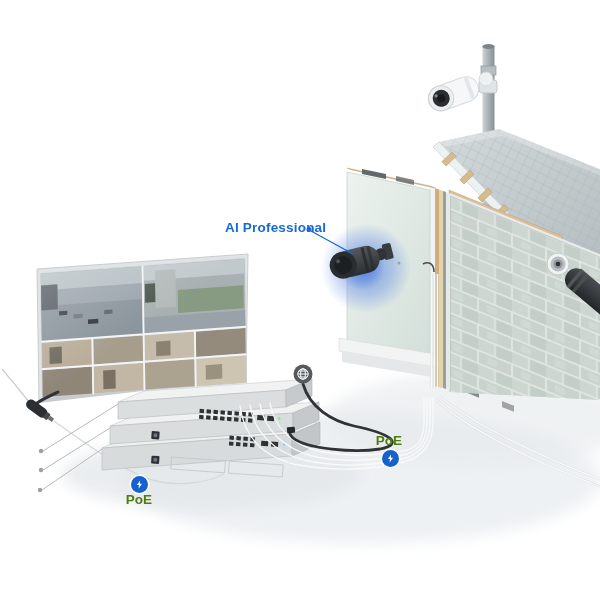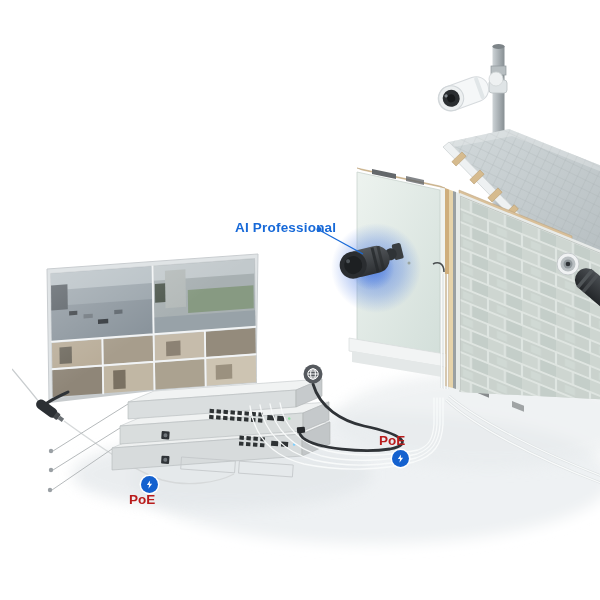--- a/index.html
+++ b/index.html
@@ -1,28 +1,28 @@
 <!DOCTYPE html>
 <html><head>
 <meta charset="utf-8">
 <style>
   html,body{margin:0;padding:0;}
   body{
     width:600px;height:600px;overflow:hidden;position:relative;
     background:#ffffff;
     font-family:"Liberation Sans", sans-serif;
   }
-  #stage{position:absolute;left:12px;top:0;width:492px;height:600px;}
+  #stage{position:absolute;left:2px;top:0;width:492px;height:600px;}
   svg{display:block;}
   .overlay{position:absolute;white-space:nowrap;}
   .callout-blue{
     color:#1769d8;font-weight:700;font-size:13.5px;letter-spacing:.2px;
   }
   .poe-text{
-    color:#b91c1c;font-weight:700;font-size:13.5px;text-align:left;
+    color:#4d7c0f;font-weight:700;font-size:13.5px;text-align:center;
   }
   .poe-badge{
     width:17px;height:17px;border-radius:50%;
     background:#1461cf;display:flex;align-items:center;justify-content:center;
     box-shadow:0 0 0 1.5px #ffffff;
   }
   .rack-label{
     color:#40464b;font-weight:700;font-size:15px;
     position:absolute;right:566px;white-space:nowrap;
   }

